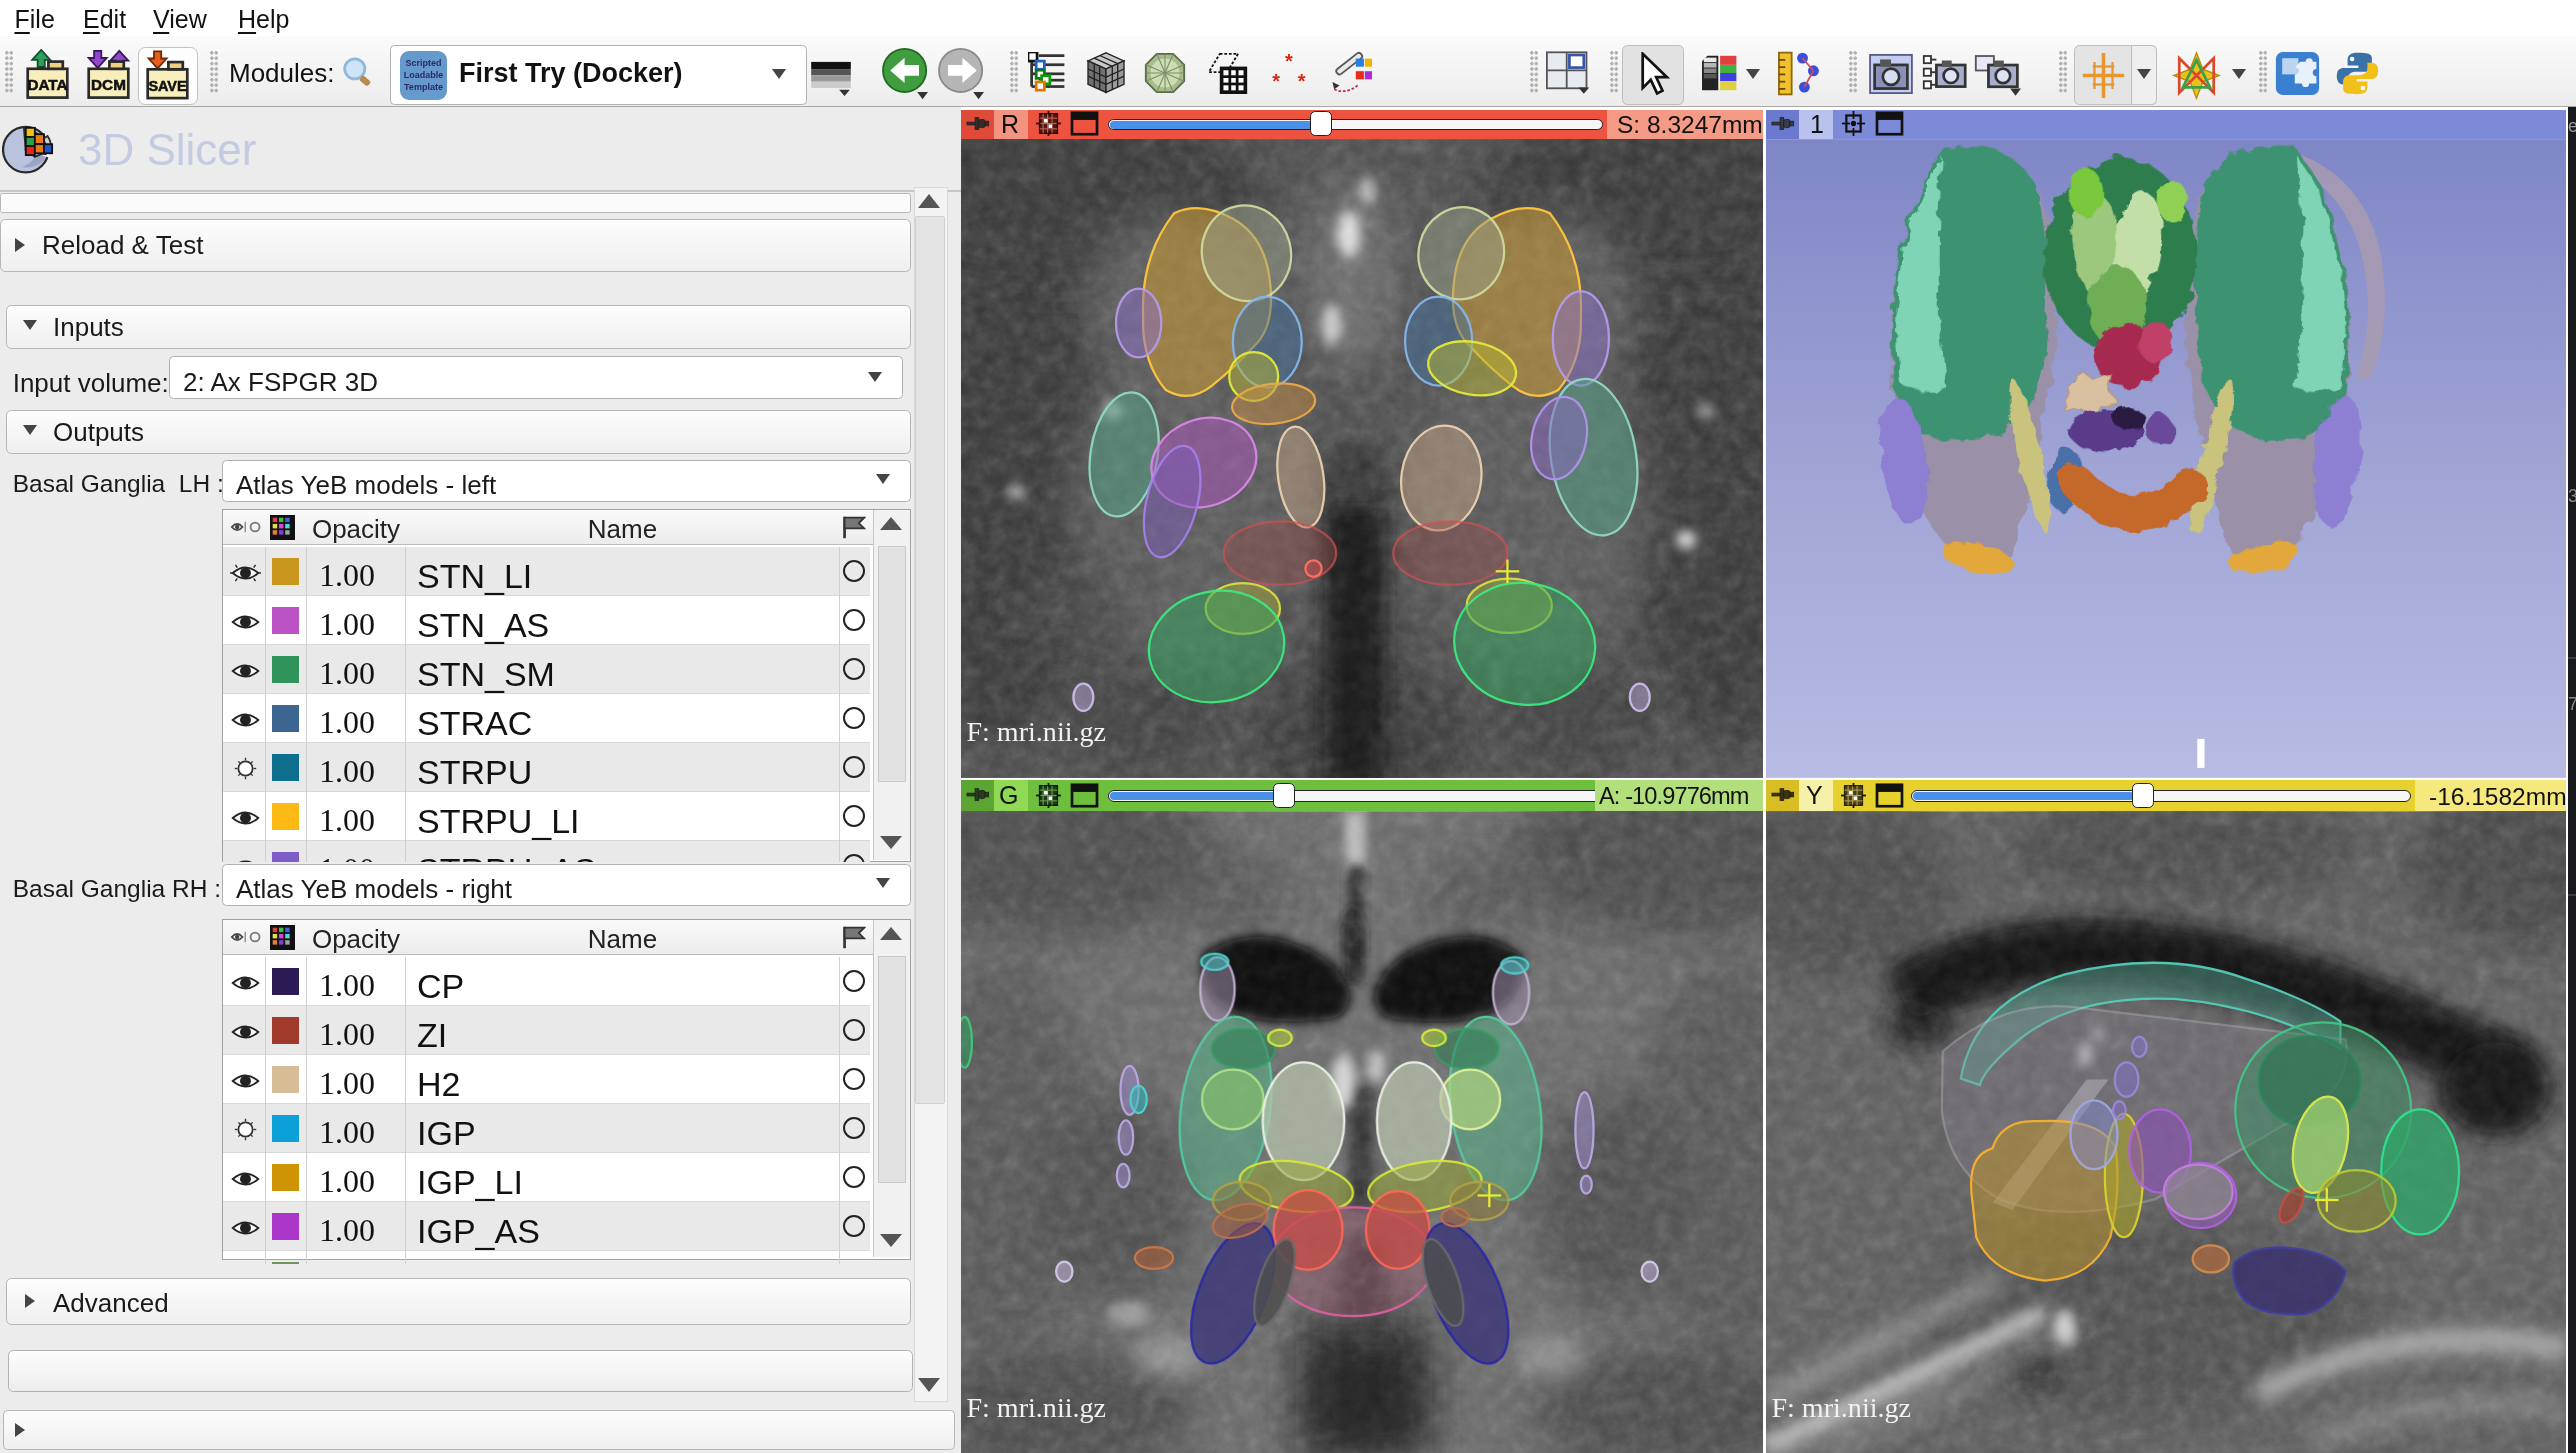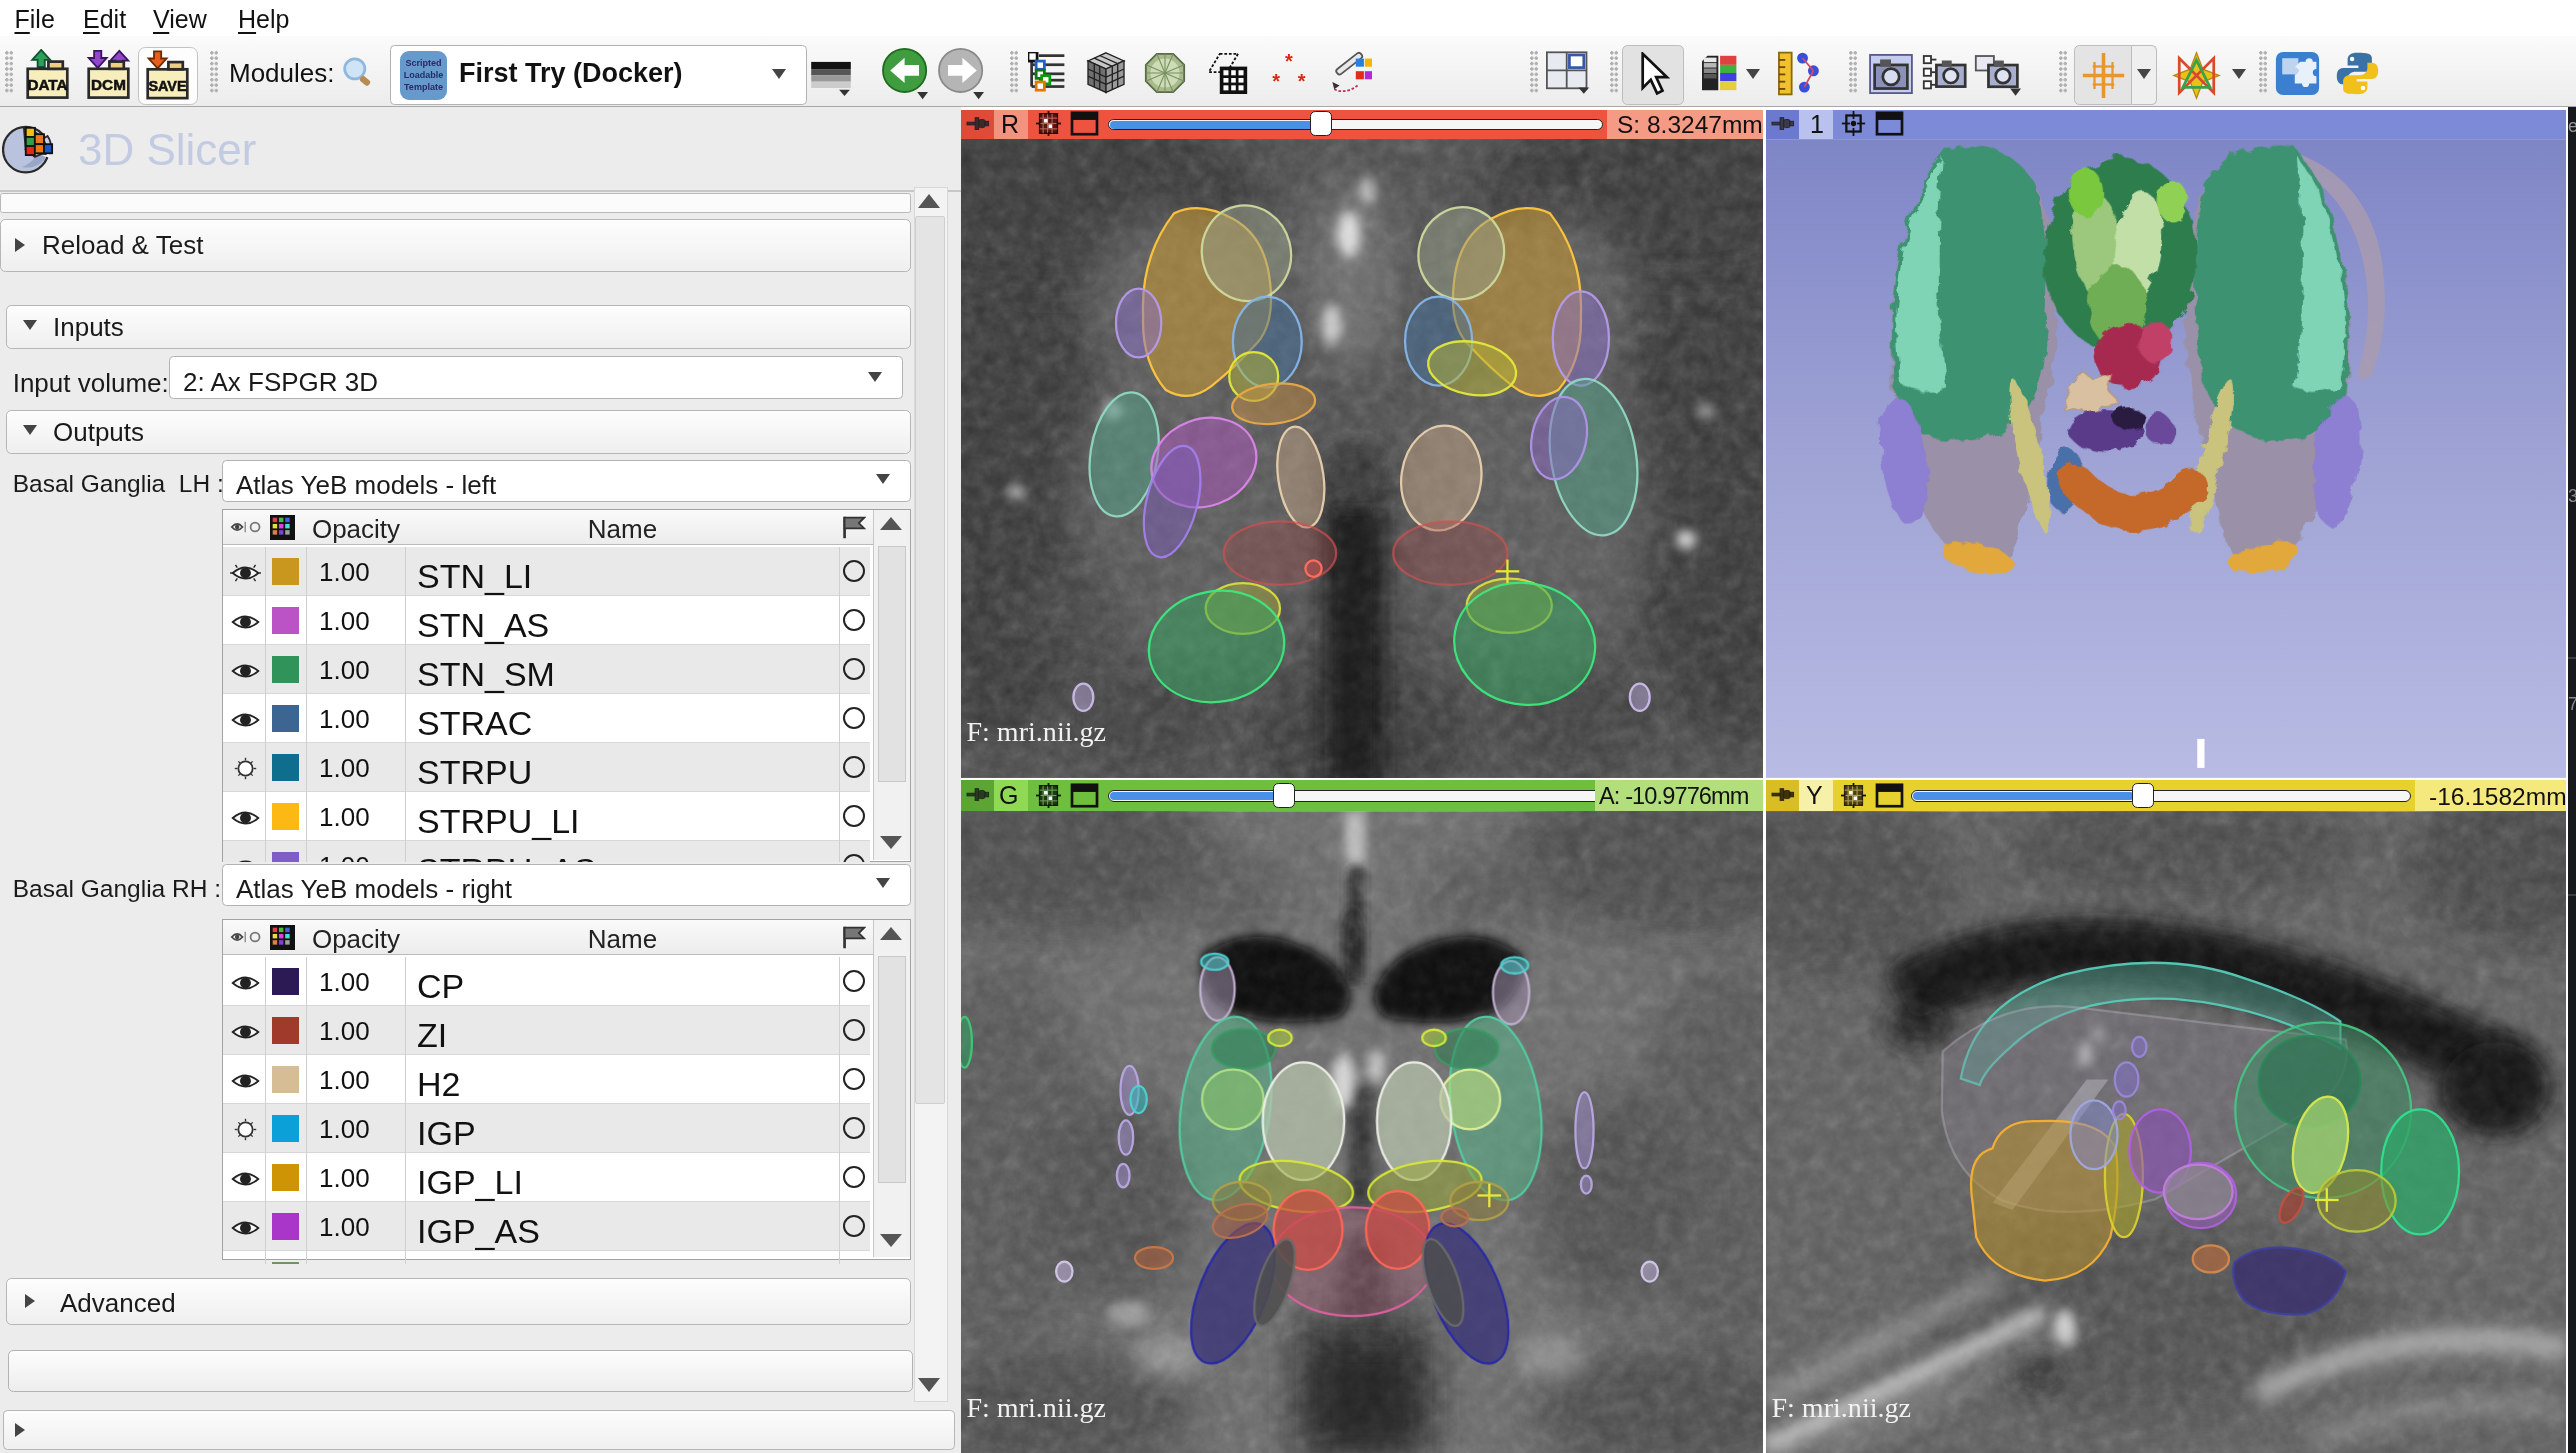--- a/index.html
+++ b/index.html
@@ -21,21 +21,21 @@
   .tri-d { width:0; height:0; border-top:10px solid #444; border-left:7.3px solid transparent; border-right:7.3px solid transparent; }
   .combo { background:#fff; border:1.8px solid #b2b2b2; border-radius:4.5px; }
   .vsep { background:#ffffff; }
   .ttab { border:1.8px solid #a2a2a2; background:#fff; }
   .thead { position:absolute; left:0; top:0; width:100%; height:35px;
     background:linear-gradient(#fafafa,#ececec); border-bottom:1.8px solid #bbb; }
   .trow { position:absolute; left:0; width:647px; height:49px; }
   .trow.alt { background:#e9e9e9; }
   .tline { position:absolute; top:0; width:0.9px; background:#cfcfcf; }
   .swatch { position:absolute; left:49px; top:11px; width:27px; height:27px; }
-  .opc { position:absolute; left:96px; top:10px; font-size:26px; color:#111; }
+  .opc { position:absolute; left:96px; top:10px; font-size:32px; color:#111;font-family:Liberation Serif, serif; }
   .tname { position:absolute; left:194px; top:10px; font-size:34px; color:#111; }
   .fcirc { position:absolute; left:620px; top:12.7px; width:22px; height:22px;
     border:2.3px solid #222; border-radius:50%; }
   .rowb { position:absolute; left:0; bottom:0; width:647px; height:0.9px; background:#d8d8d8; }
   .tsb { position:absolute; left:650px; top:0; width:37px; height:100%;
     background:#f1f1f1; border-left:0.9px solid #c8c8c8; }
 </style>
 </head>
 <body>
 
@@ -609,21 +609,21 @@
     </div>
     <div class="tsb" style="top:0; height:337px;">
       <div style="position:absolute;left:6.3px;top:7.3px;width:0;height:0;border-bottom:13.6px solid #555;border-left:11px solid transparent;border-right:11px solid transparent;"></div>
       <div style="position:absolute;left:3.6px;top:36px;width:28px;height:227px;background:#e2e2e2;border:0.9px solid #c8c8c8;"></div>
       <div style="position:absolute;left:6.3px;top:314px;width:0;height:0;border-top:13.6px solid #555;border-left:11px solid transparent;border-right:11px solid transparent;"></div>
     </div>
   </div>
 
   <div class="a gbox" style="left:6.3px; top:1171px; width:905px; height:47px;"></div>
   <div class="a tri-r" style="left:24.5px; top:1187px;"></div>
-  <span class="a gtxt" style="left:60px; top:1181px;text-align:center;">Advanced</span>
+  <span class="a gtxt" style="left:53px; top:1181px;text-align:center;">Advanced</span>
 
   <div class="a" style="left:8.2px; top:1243px; width:905px; height:42px; background:linear-gradient(#fdfdfd,#ededed); border:1.8px solid #b2b2b2; border-radius:5.4px;"></div>
 
   <div class="a gbox" style="left:2.7px; top:1303px; width:952px; height:40px; border-radius:4.5px;"></div>
   <div class="a tri-r" style="left:14.5px; top:1316px;"></div>
 </div>
 
 <div class="a" id="viewports" style="left:961px; top:107px; width:1615px; height:1347px; background:#fff;">
 
   <div class="a" style="left:0; top:2.7px; width:802px; height:29px; background:#ee5340; overflow:hidden;">

